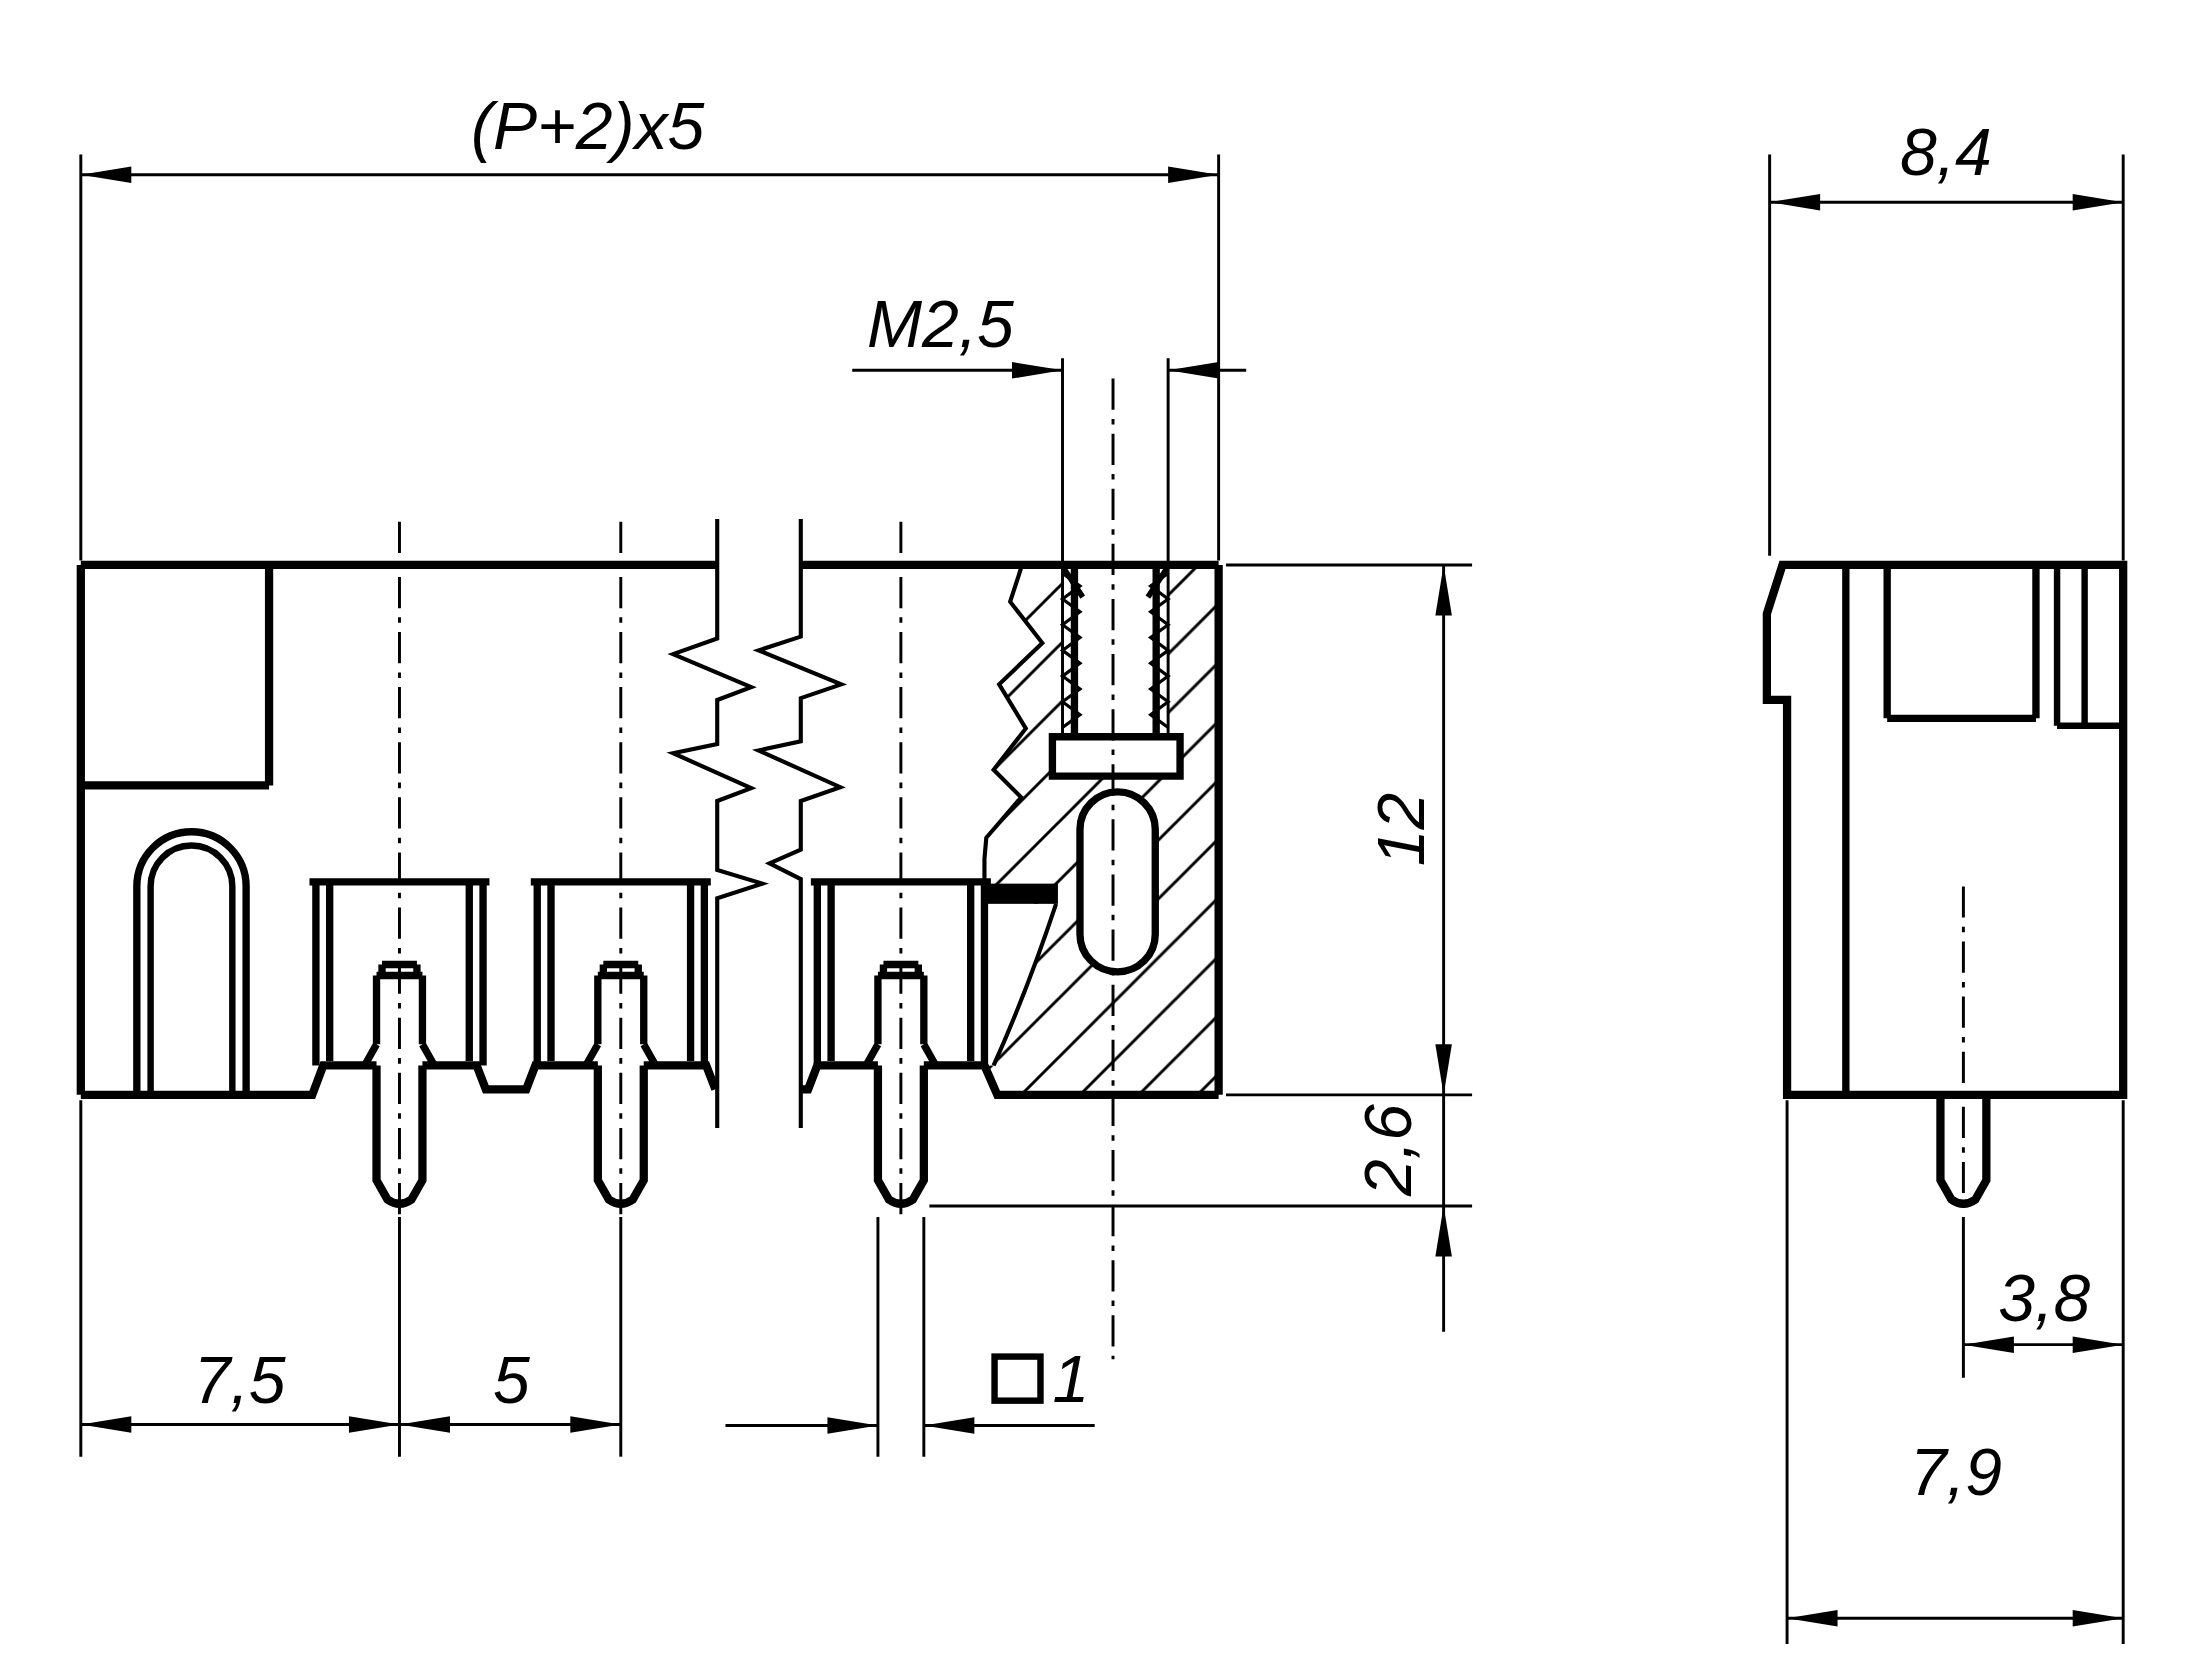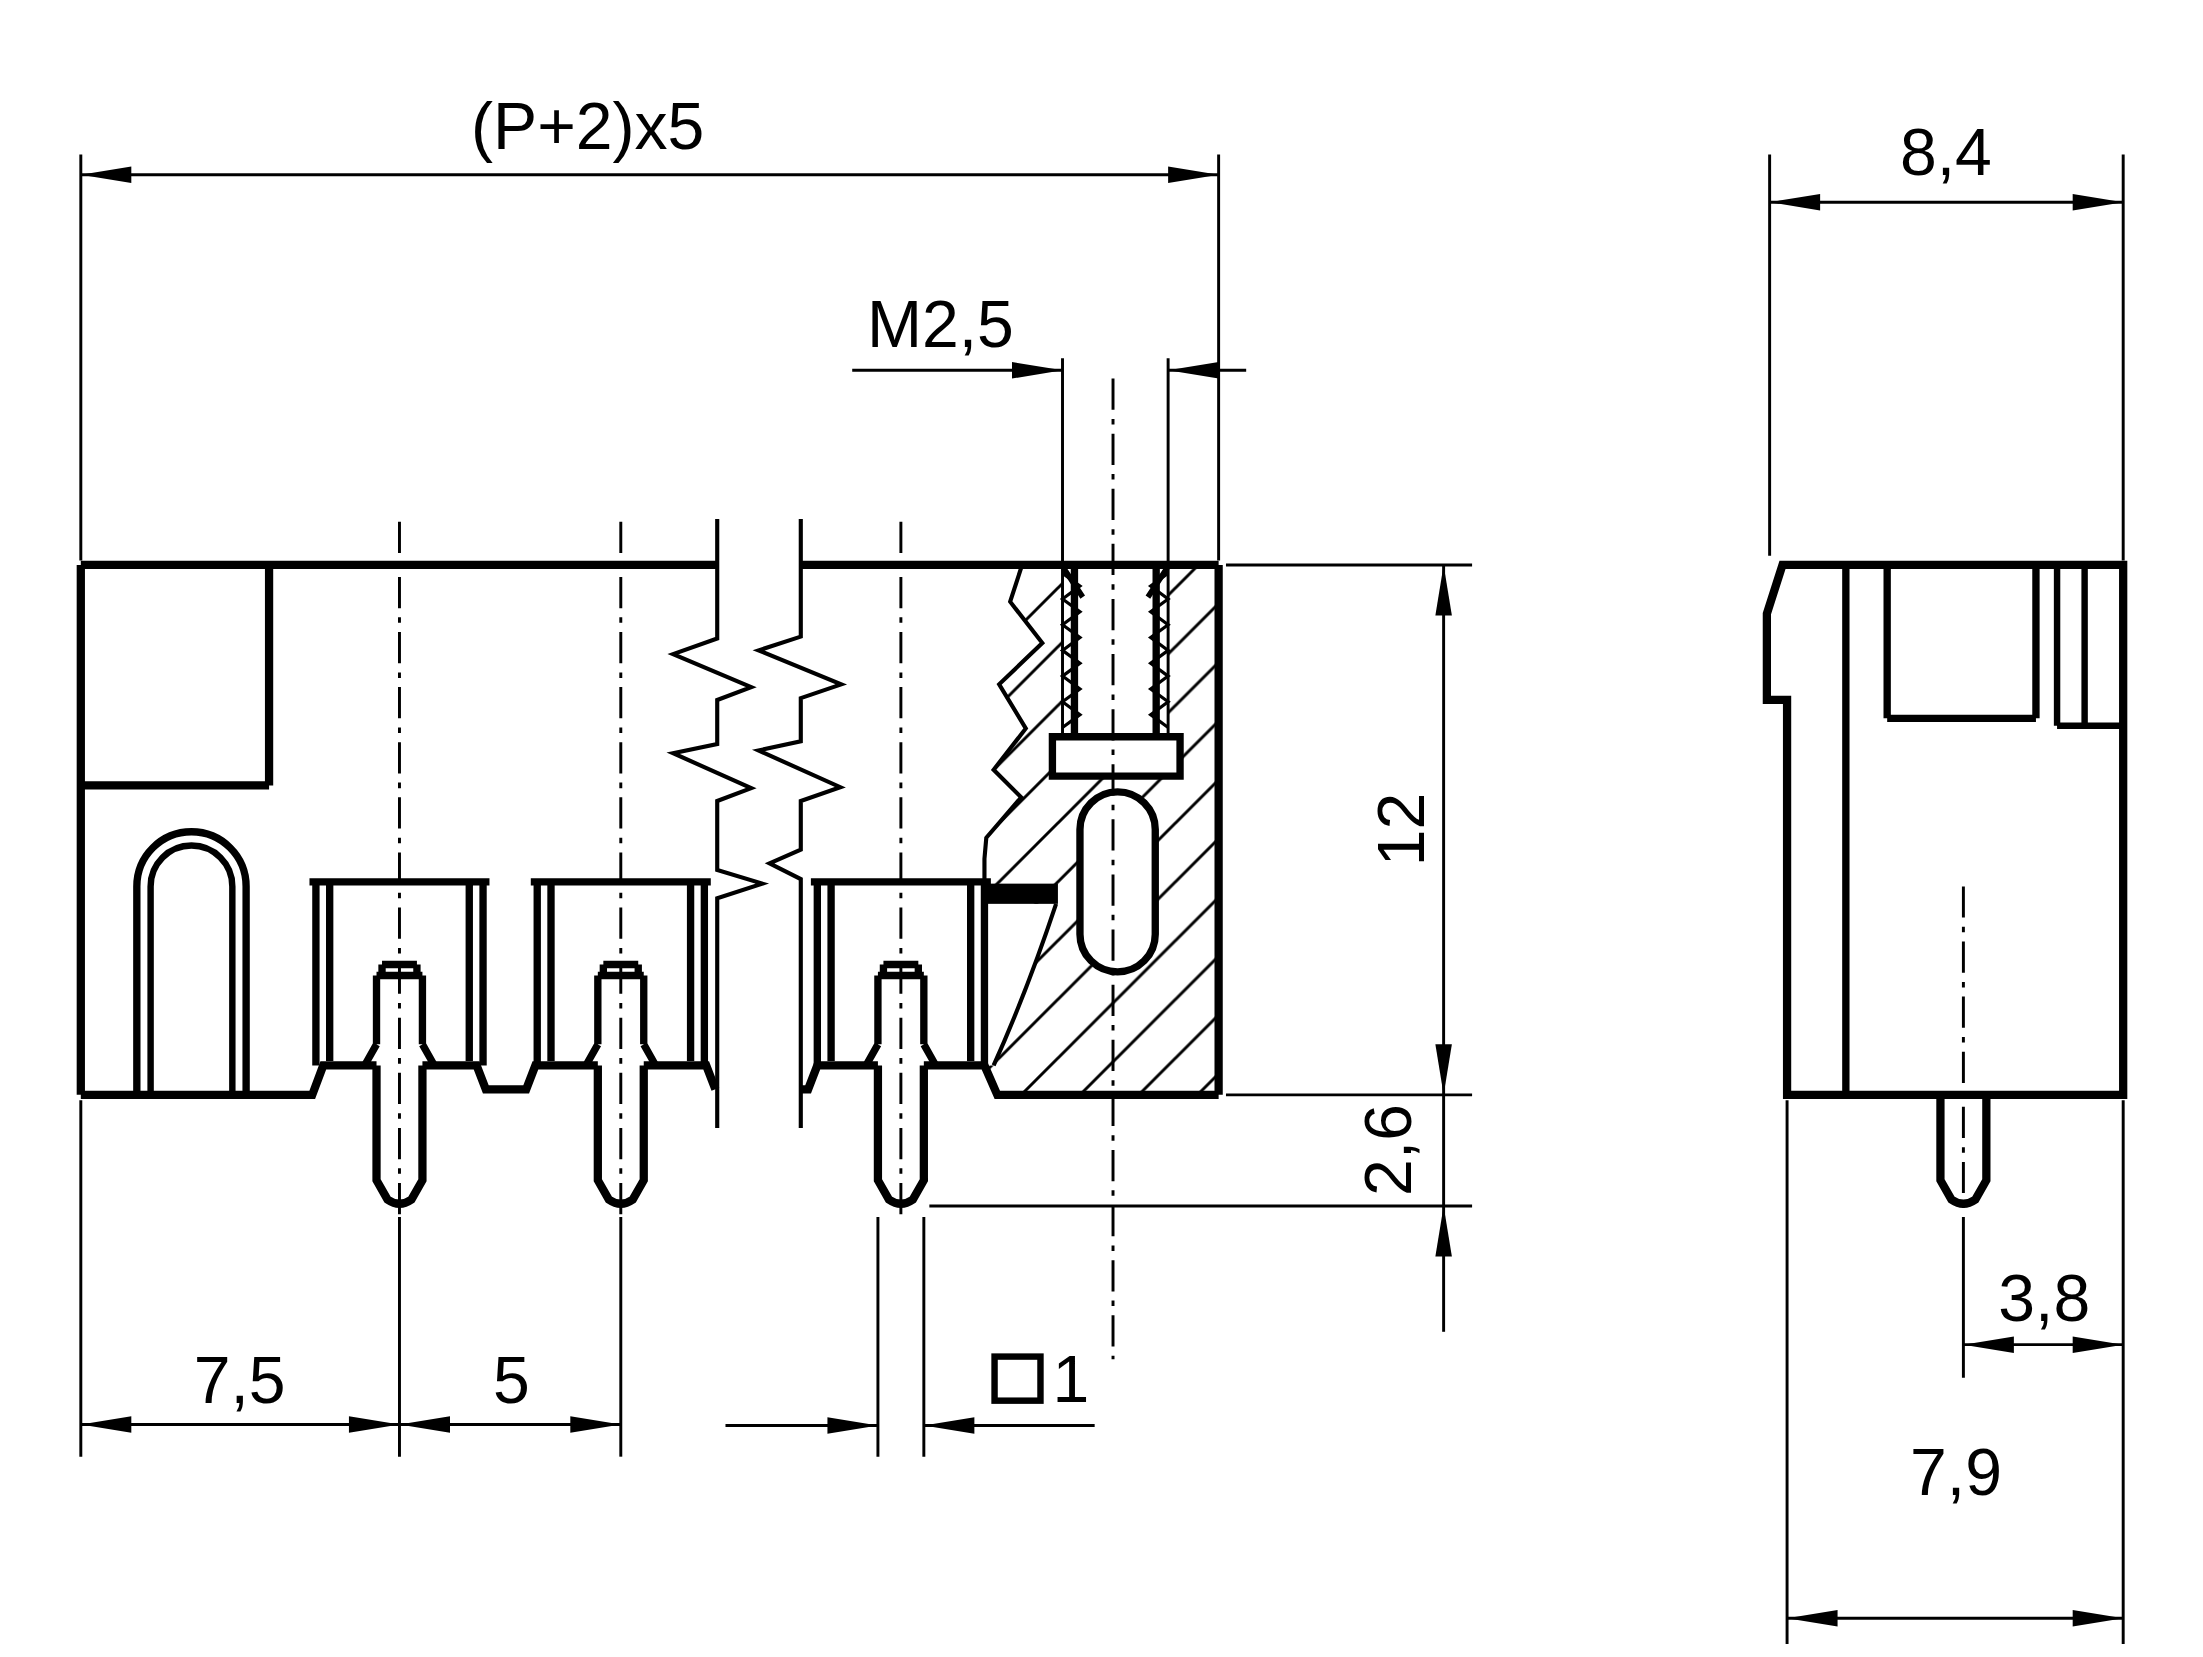--- a/index.html
+++ b/index.html
@@ -1,16 +1,16 @@
 <!DOCTYPE html>
 <html style="font-size:14.7px"><head>
 <meta charset="utf-8">
 <style>
   html,body{margin:0;padding:0;background:#ffffff;}
-  .stage{width:2204px;height:1656px;position:relative;background:#fff;}
+  .stage{width:2204px;height:1656px;position:relative;background:#fff;font-style:italic;}
   svg{display:block;}
   text{font-family:"Liberation Sans","DejaVu Sans",sans-serif;fill:#000;}
   .dimtxt{font-size:72px;}
   .thick{stroke:#000;stroke-width:9;fill:none;}
   .med{stroke:#000;stroke-width:7;fill:none;}
   .thin{stroke:#000;stroke-width:3.2;fill:none;}
   .torn{stroke:#000;stroke-width:4.5;fill:none;}
   .cl{stroke:#000;stroke-width:3.2;fill:none;stroke-dasharray:34 10 6 10;}
   .arrow{fill:#000;stroke:none;}
   .whitefill{fill:#ffffff;}

